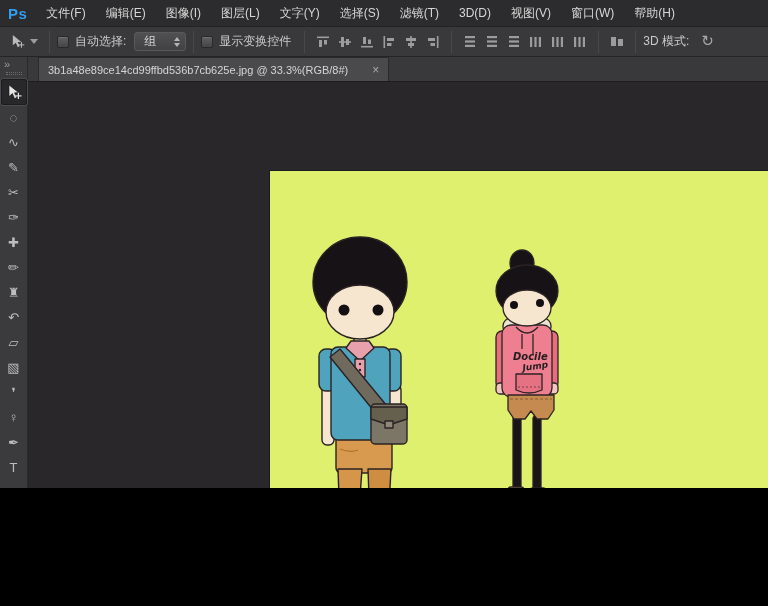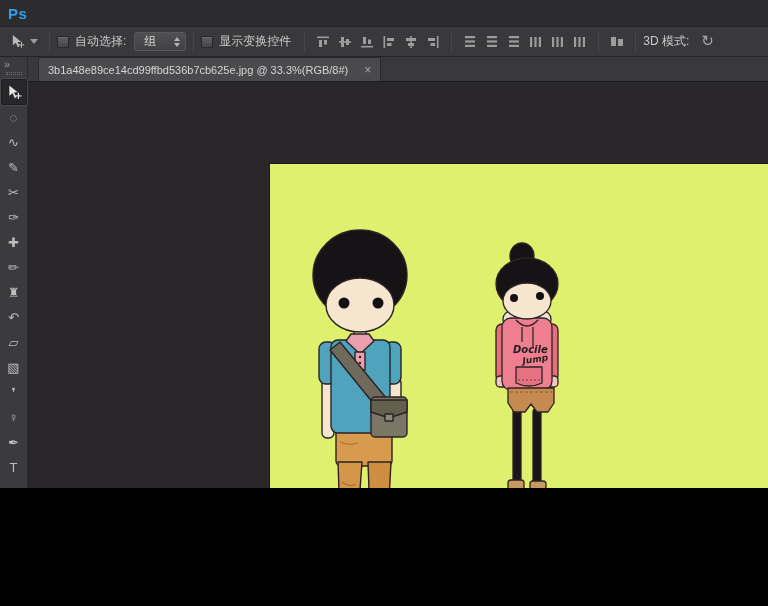--- a/index.html
+++ b/index.html
@@ -39,35 +39,48 @@
   .tool { width:24px; height:24px; display:flex; align-items:center; justify-content:center; color:#bdbdbd; font-size:13px; border-radius:3px; margin:0.5px 0; position:relative; }
   .tool span { pointer-events:none; }
   .tool.selected { background:#28282a; box-shadow:inset 0 0 0 1px #1c1c1e, 0 0 0 1px #4c4c4e; width:26px; height:26px; }
   .swatches { position:relative; width:22px; height:18px; margin-bottom:0; flex:none; }
   .sw { position:absolute; width:10px; height:10px; border:1px solid #1e1e20; }
   .sw.bg { right:2px; bottom:-4px; background:#d8d8d8; }
   .sw.fg { left:1px; top:2px; background:#f2f2f2; box-shadow:0 0 0 1px #6a6a6a inset; }
 
   .rightcol { display:flex; flex-direction:column; flex:1; min-width:0; }
   .tabbar { height:25px; background:var(--bar-bg); display:flex; align-items:flex-end; padding-left:10px; border-bottom:1px solid #1d1d1f; }
-  .tab { height:24px; max-width:352px; background:var(--tab-bg); color:#d4d4d4; font-size:11px; display:flex; align-items:center; padding:0 9px; gap:16px; border:1px solid #2a2a2c; border-bottom:none; border-radius:1px 1px 0 0; white-space:nowrap; overflow:hidden; }
+  .tab { height:24px; max-width:352px; background:var(--tab-bg); color:#d4d4d4; font-size:11px; display:flex; align-items:center; padding:0 9px; gap:24px; border:1px solid #2a2a2c; border-bottom:none; border-radius:1px 1px 0 0; white-space:nowrap; overflow:hidden; }
   .tab-title { overflow:hidden; text-overflow:clip; }
   .tab-close { color:#a9a9a9; font-size:12px; flex:none; }
 
   .canvas { position:relative; flex:1; background:var(--canvas-bg); overflow:hidden; }
-  .artwork { position:absolute; left:242px; top:82px; width:498px; height:410px; background:var(--image-bg); box-shadow:0 0 0 1px #1c1c1c; }
+  .artwork { position:absolute; left:242px; top:89px; width:498px; height:410px; background:var(--image-bg); box-shadow:0 0 0 1px #1c1c1c; }
   .artwork svg { display:block; }
 </style>
 </head>
 <body>
 
 <div class="app">
 
   <div class="menubar">
     <span class="logo">Ps</span>
+    <nav class="menus">
+        <span class="menu-item">文件(F)</span>
+        <span class="menu-item">编辑(E)</span>
+        <span class="menu-item">图像(I)</span>
+        <span class="menu-item">图层(L)</span>
+        <span class="menu-item">文字(Y)</span>
+        <span class="menu-item">选择(S)</span>
+        <span class="menu-item">滤镜(T)</span>
+        <span class="menu-item">3D(D)</span>
+        <span class="menu-item">视图(V)</span>
+        <span class="menu-item">窗口(W)</span>
+        <span class="menu-item">帮助(H)</span>
+      </nav>
   </div>
 
   <div class="optionsbar">
     <div class="tool-preset">
       <svg width="15" height="15" viewBox="0 0 16 16">
         <path d="M3,1 L3,12 L6.2,9.4 L8.3,14 L10.3,13.1 L8.2,8.6 L12,8.4 Z" fill="#b9b9b9"></path>
         <g stroke="#b9b9b9" stroke-width="1.1">
             <line x1="12.2" y1="8.6" x2="12.2" y2="14.6"></line>
             <line x1="9.2" y1="11.6" x2="15.2" y2="11.6"></line>
           </g>

